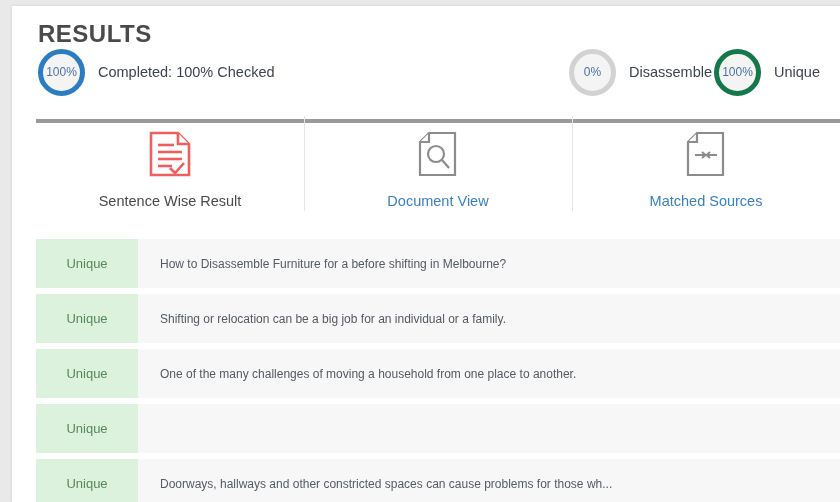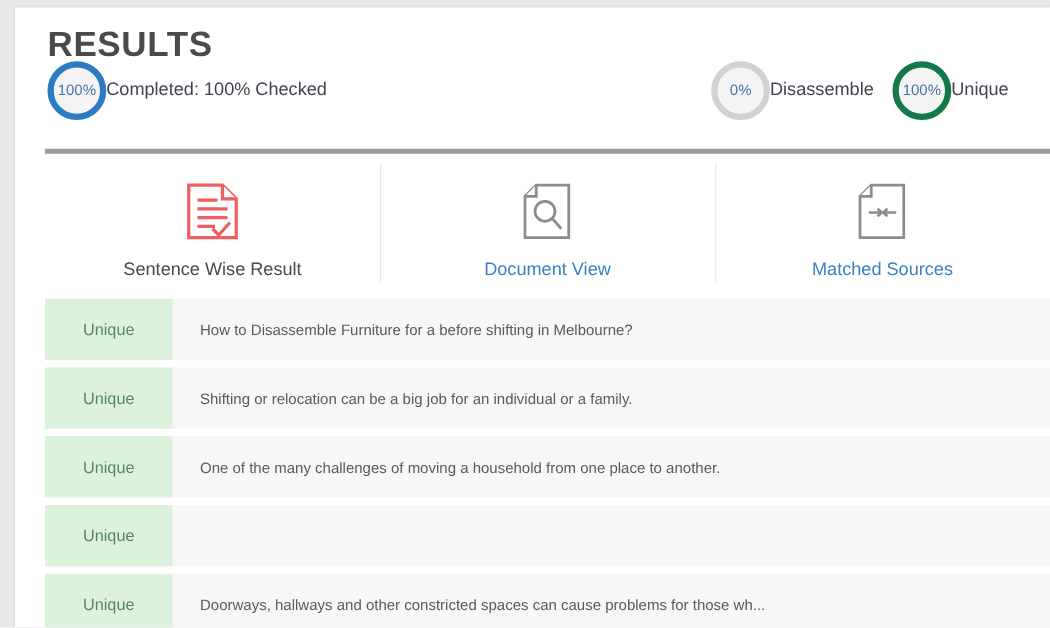--- a/index.html
+++ b/index.html
@@ -24,21 +24,21 @@
     background: #ffffff;
     box-shadow: 0 0 3px rgba(0,0,0,0.10);
     overflow: hidden;
   }
 
   
   .results-title {
     position: absolute;
     left: 26px;
     top: 14px;
-    font-size: 28px;
+    font-size: 24px;
     font-weight: bold;
     letter-spacing: 0.5px;
     color: #4a4a4a;
   }
 
   .summary-row {
     position: absolute;
     left: 0;
     top: 36px;
     width: 685px;
@@ -66,39 +66,40 @@
     font-size: 12px;
     color: #4a72a8;
     box-sizing: border-box;
     flex: 0 0 auto;
   }
   .donut-blue  { border: 5px solid #2b7cc0; }
   .donut-gray  { border: 5px solid #d2d2d2; }
   .donut-green { border: 5px solid #13784a; }
 
   .stat-label {
+    margin-left: 13px;
     font-size: 14.5px;
     color: #3d4450;
     white-space: nowrap;
   }
 
   .divider-bar {
     position: absolute;
     left: 24px;
     top: 113px;
     width: 804px;
     height: 4px;
     background: #9b9b9b;
   }
 
   
   .tabs {
     position: absolute;
     left: 24px;
-    top: 122px;
+    top: 107px;
     width: 804px;
     height: 108px;
     display: flex;
   }
   .tab {
     flex: 1 1 0;
     display: flex;
     flex-direction: column;
     align-items: center;
     justify-content: flex-start;

